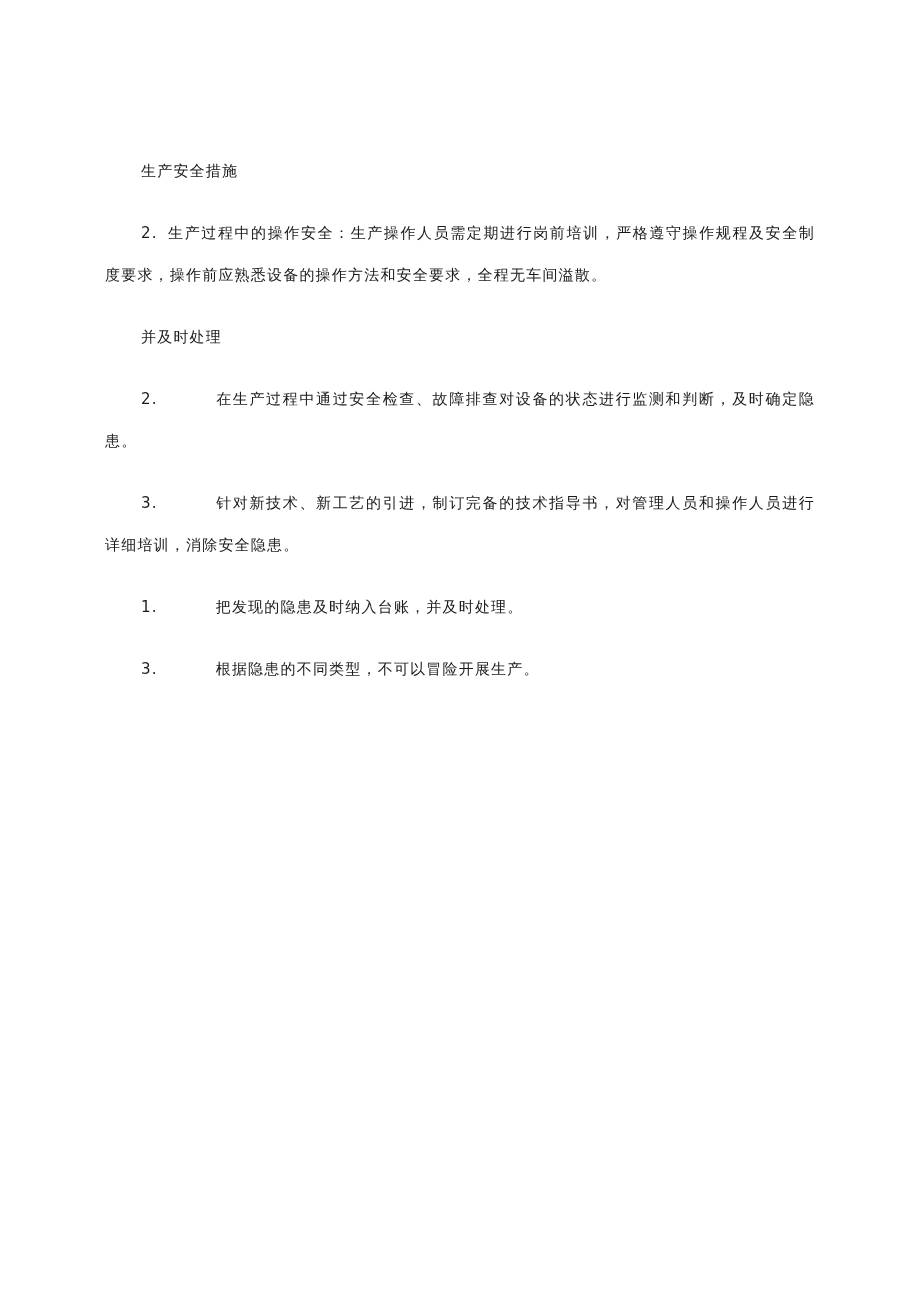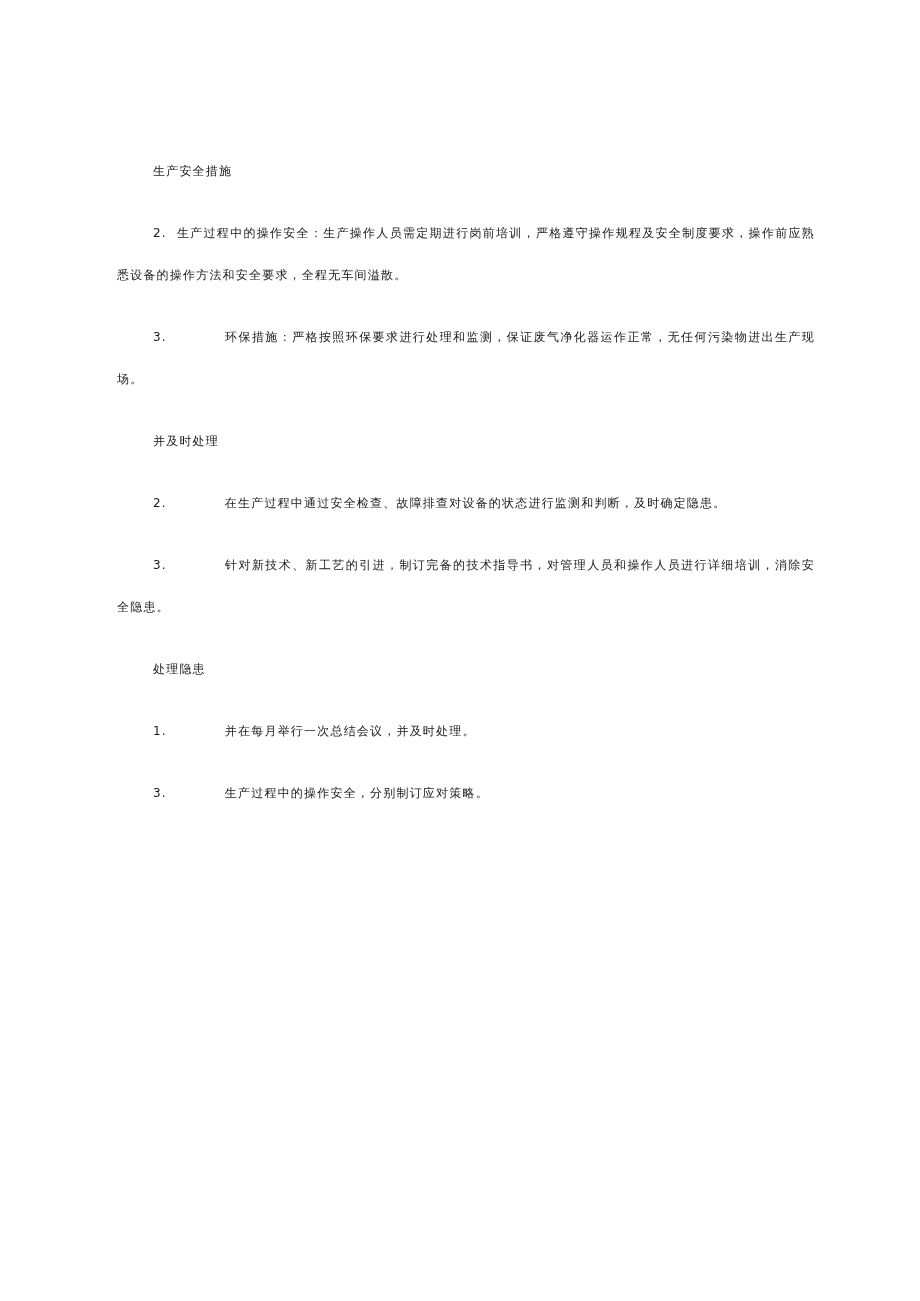--- a/index.html
+++ b/index.html
@@ -14,24 +14,24 @@
     position: relative;
     box-sizing: border-box;
     padding: 150px 105px 0 105px;
     font-family: "DejaVu Sans", "Liberation Sans", sans-serif;
     color: #000000;
   }
   .doc {
     width: 710px;
   }
   .para {
-    font-size: 12px;
+    font-size: 15px;
     line-height: 42px;
     letter-spacing: 1.2px;
-    margin: 0 0 20px 12px;
+    margin: 0 0 20px 0;
     text-align: justify;
     color: #1a1a1a;
   }
   .para.heading {
     text-indent: 36px;
   }
   .para.body-indent {
     text-indent: 36px;
   }
   .gap-wide {
@@ -47,31 +47,29 @@
 <body>
 
 <div class="page">
   <div class="doc">
 
     <p class="para heading"><span>生产安全措施</span></p>
 
 
     <p class="para body-indent"><span>2.</span><span class="gap-narrow"></span><span>生产过程中的操作安全：生产操作人员需定期进行岗前培训，严格遵守操作规程及安全制度要求，操作前应熟悉设备的操作方法和安全要求，全程无车间溢散。</span></p>
 
-    <p class="para body-indent"><span>3.</span><span class="gap-wide"></span><span>环保措施：严格按照环保要求进行处理和监测，保证废气净化器运作正常，无任何污染物进出生产现场。</span></p>
 
     <p class="para heading"><span>并及时处理</span></p>
 
 
 
     <p class="para body-indent"><span>2.</span><span class="gap-wide"></span><span>在生产过程中通过安全检查、故障排查对设备的状态进行监测和判断，及时确定隐患。</span></p>
 
     <p class="para body-indent"><span>3.</span><span class="gap-wide"></span><span>针对新技术、新工艺的引进，制订完备的技术指导书，对管理人员和操作人员进行详细培训，消除安全隐患。</span></p>
 
-    <p class="para heading"><span>处理隐患</span></p>
 
-    <p class="para body-indent"><span>1.</span><span class="gap-wide"></span><span>并在每月举行一次总结会议，并及时处理。</span></p>
+    <p class="para body-indent"><span>1.</span><span class="gap-wide"></span><span>把发现的隐患及时纳入台账，并及时处理。</span></p>
 
 
-    <p class="para body-indent"><span>3.</span><span class="gap-wide"></span><span>生产过程中的操作安全，分别制订应对策略。</span></p>
+    <p class="para body-indent"><span>3.</span><span class="gap-wide"></span><span>根据隐患的不同类型，不可以冒险开展生产。</span></p>
 
   </div>
 </div>
 
 </body></html>

